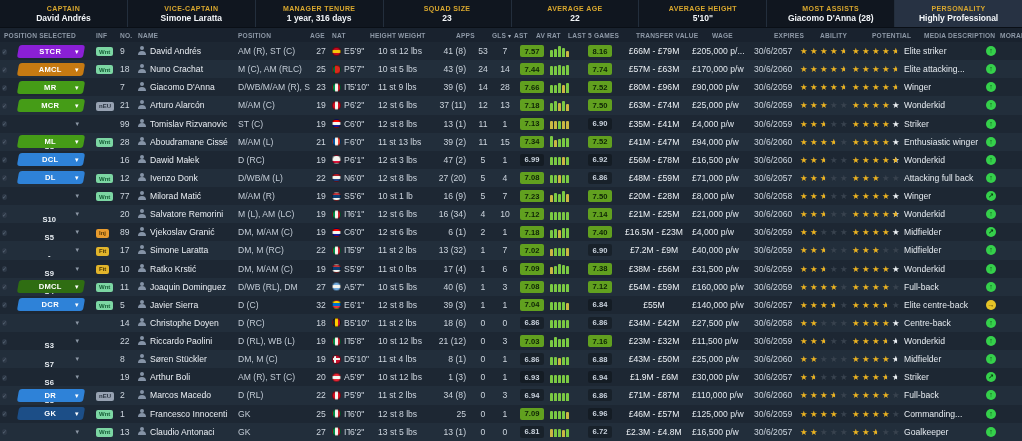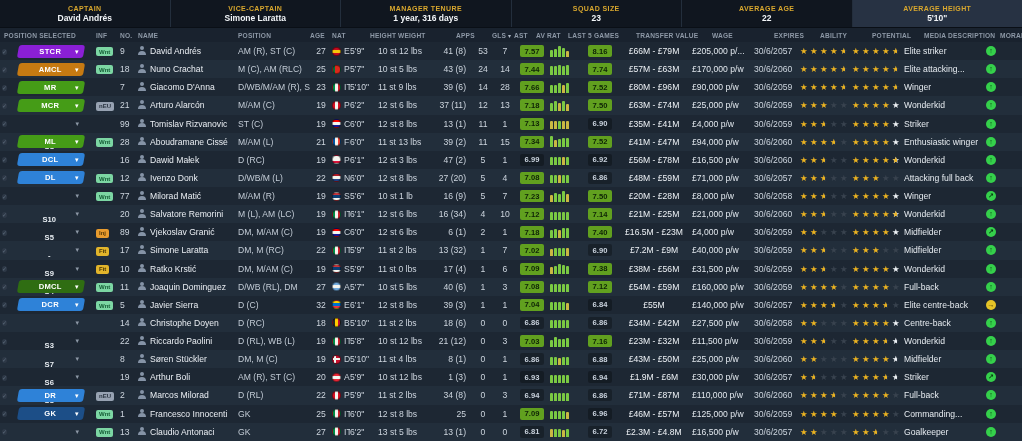--- a/index.html
+++ b/index.html
@@ -128,21 +128,29 @@
     <div class="lab">AVERAGE AGE</div>
     <div class="val">22</div>
   </div>
 
   <div class="stat">
     <div class="lab">AVERAGE HEIGHT</div>
     <div class="val">5'10"</div>
   </div>
 
 
-
+  <div class="stat">
+    <div class="lab">MOST ASSISTS</div>
+    <div class="val">Giacomo D'Anna (28)</div>
+  </div>
+
+  <div class="stat">
+    <div class="lab">PERSONALITY</div>
+    <div class="val">Highly Professional</div>
+  </div>
 </div>
   <div id="colhead">
       <div class="hc" style="width: 96px; padding-left: 4px;">POSITION SELECTED</div>
       <div class="hc" style="width: 24px;">INF</div>
       <div class="hc" style="width: 18px;">NO.</div>
       <div class="hc" style="width: 100px;">NAME</div>
       <div class="hc" style="width: 72px;">POSITION</div>
       <div class="hc" style="width: 22px;">AGE</div>
       <div class="hc" style="width: 38px;">NAT</div>
       <div class="hc" style="width: 28px;">HEIGHT</div>
@@ -1210,21 +1218,21 @@
     <div class="c w-chk"><span class="chk">✓</span></div>
     <div class="c w-pos">
           <div class="posbadge" style="background: rgb(46, 130, 216);">
             <span class="code">DR</span>
             <span class="chev">▾</span>
           </div>
         </div>
     <div class="c w-inf"><span class="tag" style="background: rgb(151, 162, 178); color: rgb(42, 52, 65);">nEU</span></div>
     <div class="c w-no no">2</div>
     <div class="c w-face"><span class="face"></span></div>
-    <div class="c w-name pname">Marcos Milorad</div>
+    <div class="c w-name pname">Marcos Macedo</div>
     <div class="c w-ptx ptx">D (RL)</div>
     <div class="c w-age num">22</div>
     <div class="c w-nat natcell">
           <span class="flag" style="background: linear-gradient(to right, rgb(217, 16, 35) 0px, rgb(217, 16, 35) 33.4%, rgb(244, 245, 240) 33.4%, rgb(244, 245, 240) 66.7%, rgb(217, 16, 35) 66.7%, rgb(217, 16, 35) 100%);"></span>
           <span class="natcode">PER</span>
         </div>
     <div class="c w-hgt">5'9"</div>
     <div class="c w-wgt">11 st 2 lbs</div>
     <div class="c w-app apps">34 (8)</div>
     <div class="c w-gls num">0</div>

